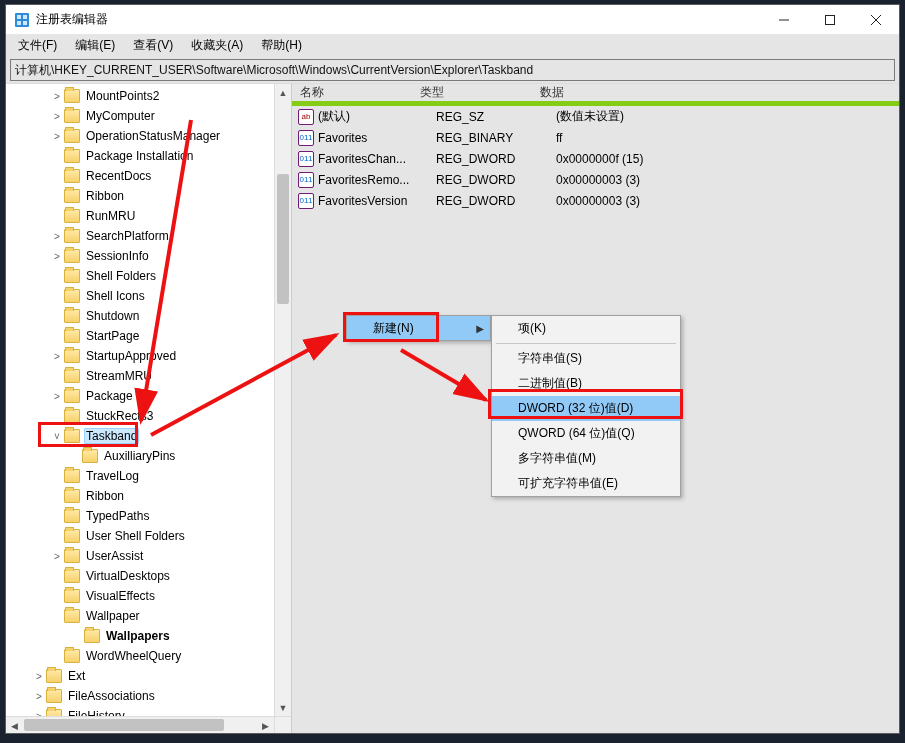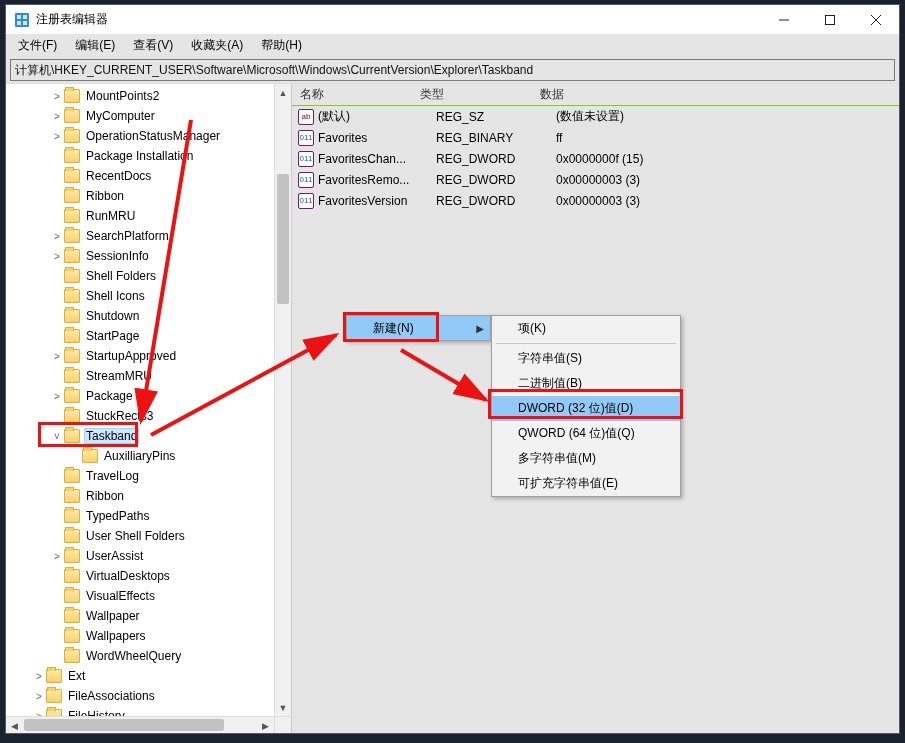--- a/index.html
+++ b/index.html
@@ -111,21 +111,21 @@
 
   .tree-hscroll {
     position:absolute; left:0; right:0; bottom:0; height:17px;
     background:#f0f0f0; border-top:1px solid #ddd;
   }
   .tree-hscroll .btn { width:17px; height:17px; display:inline-flex; align-items:center; justify-content:center; font-size:9px; color:#555;}
   .tree-hscroll .thumb { position:absolute; top:2px; bottom:2px; left:18px; width:200px; background:#c2c2c2; border-radius:2px; }
 
   .list-pane { flex:1 1 auto; font-size:12px; display:flex; flex-direction:column; position:relative; }
   .list-header {
-    height:22px; display:flex; border-bottom:1px solid #84cc16; align-items:center;
+    height:22px; display:flex; border-bottom:5px solid #84cc16; align-items:center;
     color:#333;
   }
   .list-header > div { padding:0 8px; border-right:1px solid #e5e5e5; height:100%; display:flex; align-items:center;}
   .col-name { width:120px; }
   .col-type { width:120px; }
   .col-data { flex:1; border-right:none!important; }
 
   .list-rows { flex:1; position:relative; }
   .list-row { height:21px; display:flex; align-items:center; }
   .list-row .ico { width:16px; height:16px; margin:0 4px 0 6px; border:1px solid #701a75; border-radius:2px; font-size:8px; line-height:14px; text-align:center; color:#a00; background:#fff;}
@@ -347,21 +347,21 @@
             <div class="tree-item" style="padding-left: 44px;">
               <span class="arrow empty">&gt;</span>
               <span class="folder"></span>
               <span class="label">VisualEffects</span>
             </div>
             <div class="tree-item" style="padding-left: 44px;">
               <span class="arrow empty">&gt;</span>
               <span class="folder"></span>
               <span class="label">Wallpaper</span>
             </div>
-            <div class="tree-item" style="padding-left: 44px;">
+            <div class="tree-item" style="padding-left: 64px; font-weight: bold;">
               <span class="arrow empty">&gt;</span>
               <span class="folder"></span>
               <span class="label">Wallpapers</span>
             </div>
             <div class="tree-item" style="padding-left: 44px;">
               <span class="arrow empty">&gt;</span>
               <span class="folder"></span>
               <span class="label">WordWheelQuery</span>
             </div>
             <div class="tree-item" style="padding-left: 26px;">

